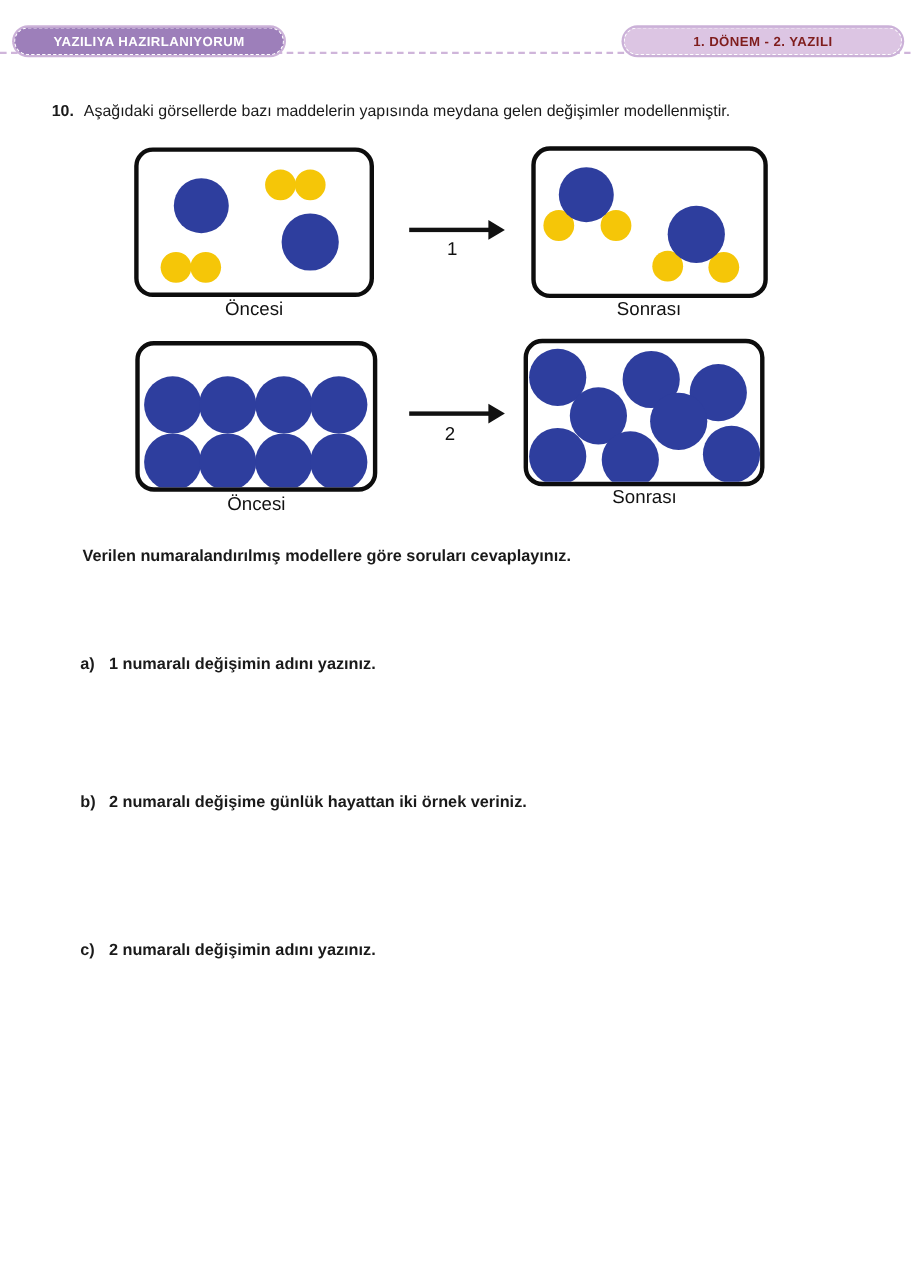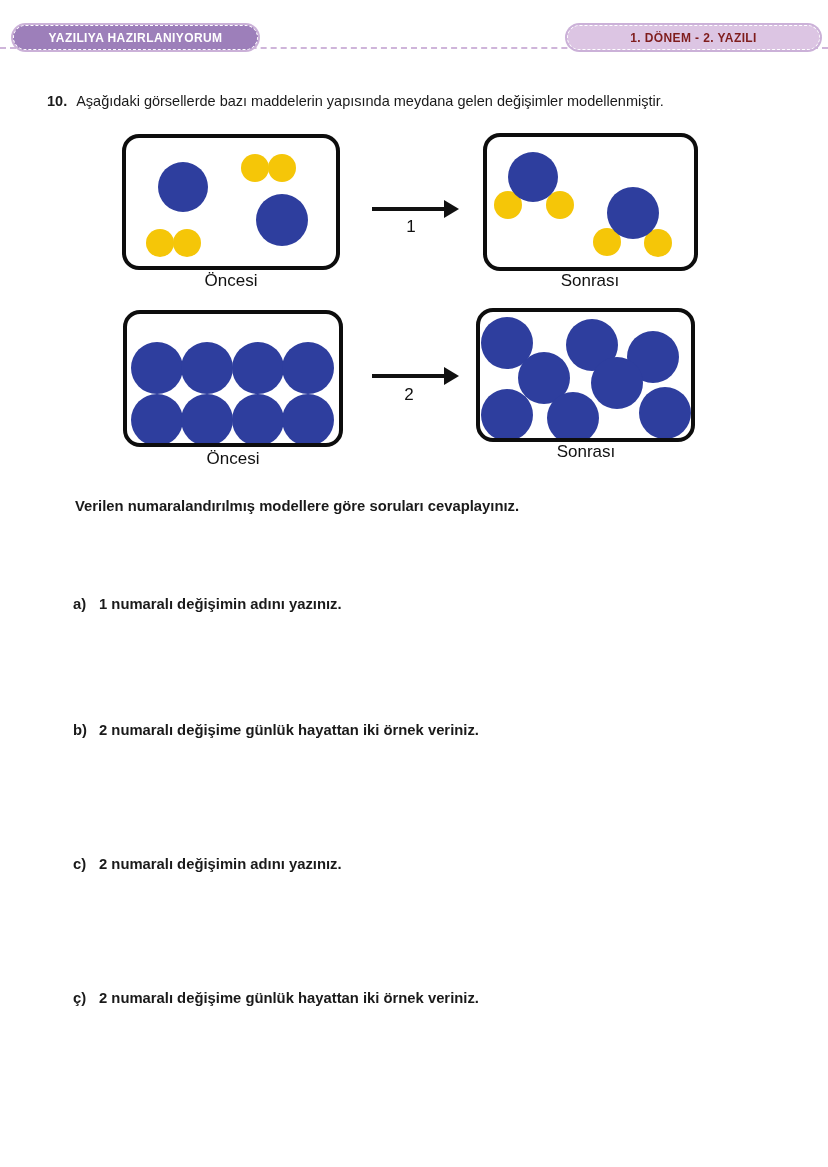--- a/index.html
+++ b/index.html
@@ -124,23 +124,20 @@
 
   <div id="subq-a" class="subq">
     <span class="letter">a)</span><span>1 numaralı değişimin adını yazınız.</span>
   </div>
   <div id="subq-b" class="subq">
     <span class="letter">b)</span><span>2 numaralı değişime günlük hayattan iki örnek veriniz.</span>
   </div>
   <div id="subq-c" class="subq">
     <span class="letter">c)</span><span>2 numaralı değişimin adını yazınız.</span>
   </div>
-  <div id="subq-cc" class="subq">
-    <span class="letter">ç)</span><span>2 numaralı değişime günlük hayattan iki örnek veriniz.</span>
-  </div>
 
   <div class="ftr-line"></div>
   <div class="logo-wrap">
     <svg width="68" height="52" viewBox="0 0 68 52">
       <text x="1" y="30" font-family="Liberation Sans, sans-serif" font-size="25" font-weight="bold" fill="#1d2d7c" letter-spacing="-1">MEBI</text>
       <circle cx="58" cy="7.5" r="3.6" fill="#14b3ae"></circle>
       <path d="M 8 38 Q 33 47 58 38" stroke="#14b3ae" stroke-width="6" fill="none" stroke-linecap="round"></path>
     </svg>
   </div>
   <div class="pill pill-page">

